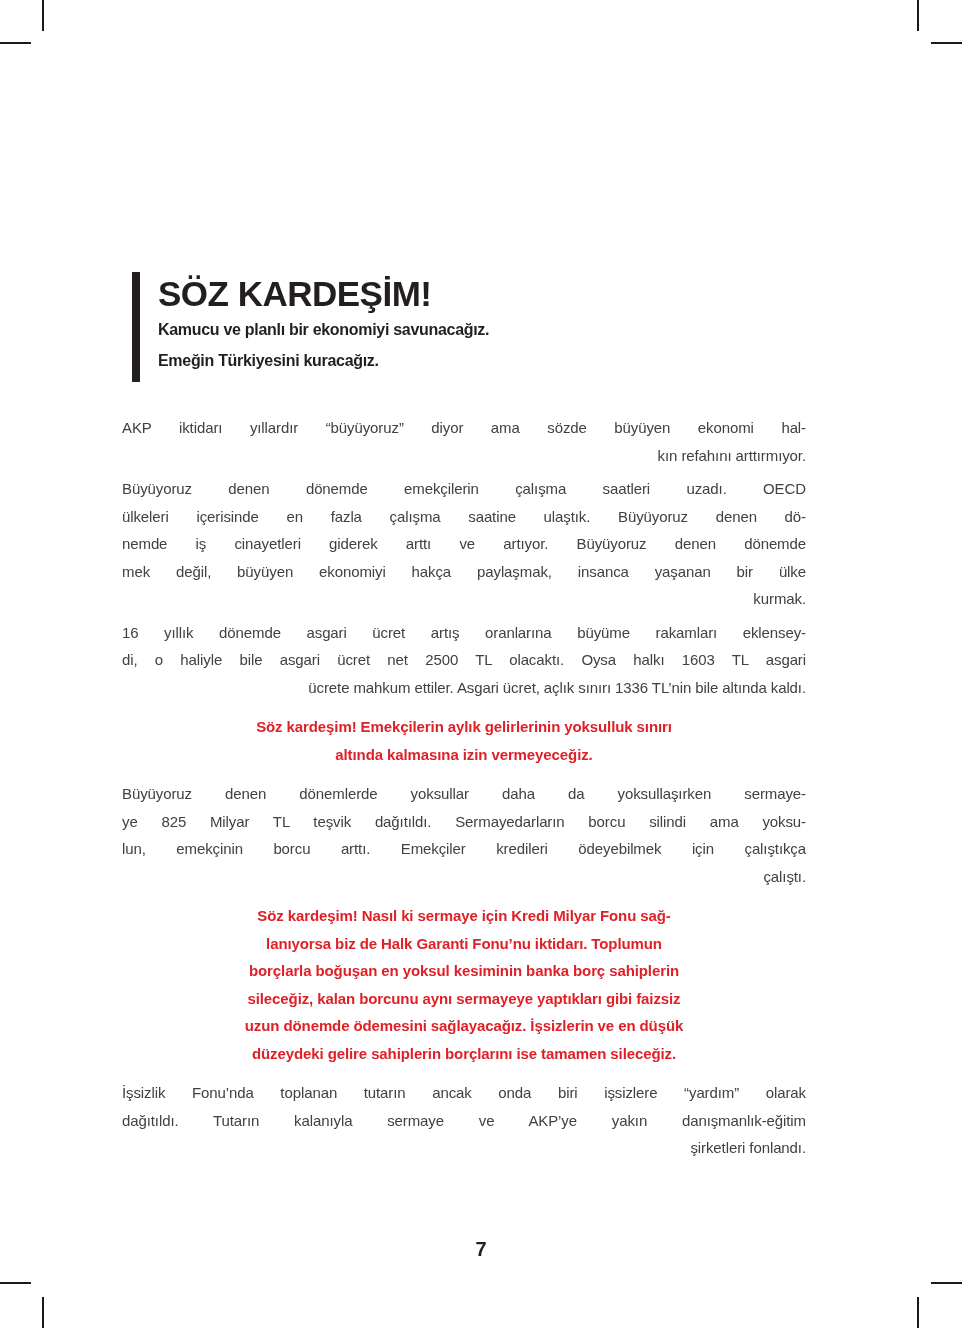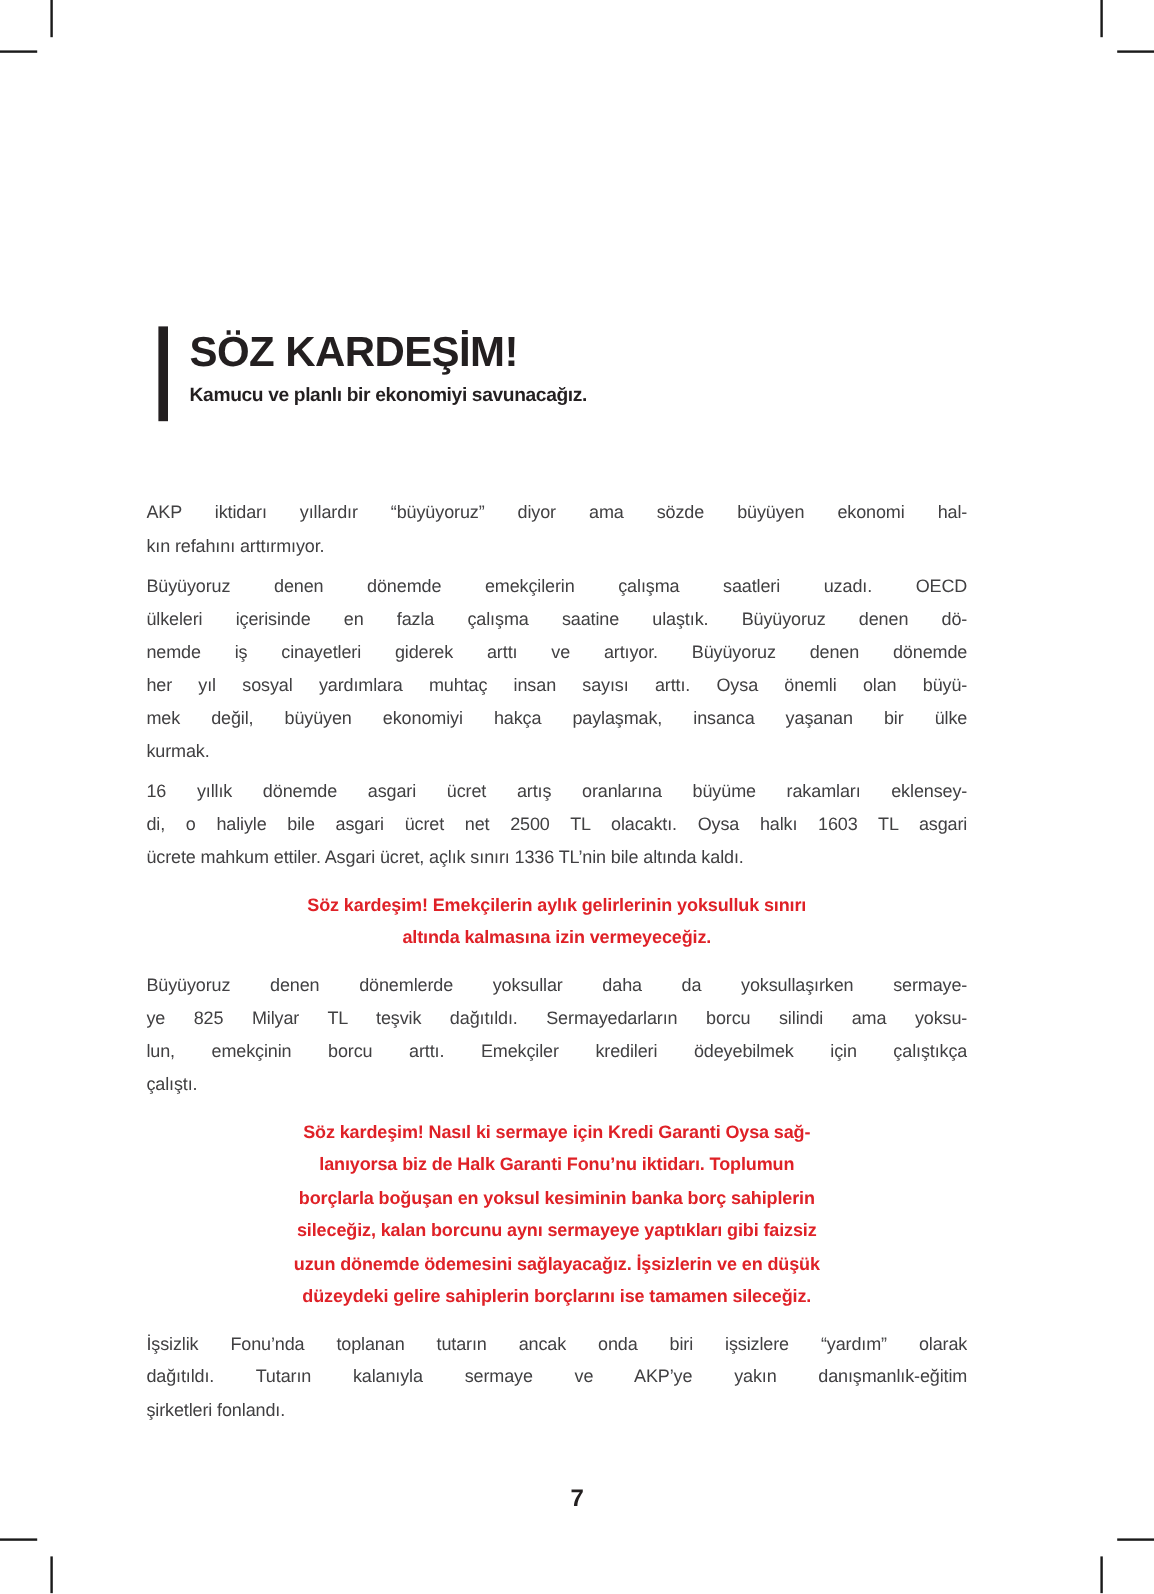--- a/index.html
+++ b/index.html
@@ -60,21 +60,21 @@
     line-height: 27.5px;
     letter-spacing: -0.1px;
   }
   .para   { margin: 0 0 6px 0; overflow: hidden; }
   .callout {
     margin: 12px 0;
     color: #df2127;
     font-weight: bold;
   }
   .jline { text-align: justify; text-align-last: justify; }
-  .lline { text-align: left; }
+  .lline { text-align: right; }
   .cline { text-align: center; }
 
   
   .page-number {
     position: absolute;
     left: 0;
     top: 1236px;
     width: 962px;
     text-align: center;
     font-size: 20px;
@@ -93,52 +93,52 @@
   <div class="crop v tr-v"></div>
   <div class="crop h tr-h"></div>
   <div class="crop h bl-h"></div>
   <div class="crop v bl-v"></div>
   <div class="crop h br-h"></div>
   <div class="crop v br-v"></div>
 
   <div class="heading-block">
     <h1 class="title">SÖZ KARDEŞİM!</h1>
     <div class="subtitle">Kamucu ve planlı bir ekonomiyi savunacağız.</div>
+    <div class="subtitle">Emeğin Türkiyesini kuracağız.</div>
   </div>
 
   <div class="content">
       <div class="para">
         <div class="jline">AKP iktidarı yıllardır “büyüyoruz” diyor ama sözde büyüyen ekonomi hal-</div>
         <div class="lline">kın refahını arttırmıyor.</div>
       </div>
       <div class="para">
         <div class="jline">Büyüyoruz denen dönemde emekçilerin çalışma saatleri uzadı. OECD</div>
         <div class="jline">ülkeleri içerisinde en fazla çalışma saatine ulaştık. Büyüyoruz denen dö-</div>
         <div class="jline">nemde iş cinayetleri giderek arttı ve artıyor. Büyüyoruz denen dönemde</div>
-        <div class="jline">her yıl sosyal yardımlara muhtaç insan sayısı arttı. Oysa önemli olan büyü-</div>
         <div class="jline">mek değil, büyüyen ekonomiyi hakça paylaşmak, insanca yaşanan bir ülke</div>
         <div class="lline">kurmak.</div>
       </div>
       <div class="para">
         <div class="jline">16 yıllık dönemde asgari ücret artış oranlarına büyüme rakamları eklensey-</div>
         <div class="jline">di, o haliyle bile asgari ücret net 2500 TL olacaktı. Oysa halkı 1603 TL asgari</div>
         <div class="lline">ücrete mahkum ettiler. Asgari ücret, açlık sınırı 1336 TL’nin bile altında kaldı.</div>
       </div>
       <div class="callout">
         <div class="cline">Söz kardeşim! Emekçilerin aylık gelirlerinin yoksulluk sınırı</div>
         <div class="cline">altında kalmasına izin vermeyeceğiz.</div>
       </div>
       <div class="para">
         <div class="jline">Büyüyoruz denen dönemlerde yoksullar daha da yoksullaşırken sermaye-</div>
         <div class="jline">ye 825 Milyar TL teşvik dağıtıldı. Sermayedarların borcu silindi ama yoksu-</div>
         <div class="jline">lun, emekçinin borcu arttı. Emekçiler kredileri ödeyebilmek için çalıştıkça</div>
         <div class="lline">çalıştı.</div>
       </div>
       <div class="callout">
-        <div class="cline">Söz kardeşim! Nasıl ki sermaye için Kredi Garanti Oysa sağ-</div>
+        <div class="cline">Söz kardeşim! Nasıl ki sermaye için Kredi Milyar Fonu sağ-</div>
         <div class="cline">lanıyorsa biz de Halk Garanti Fonu’nu iktidarı. Toplumun</div>
         <div class="cline">borçlarla boğuşan en yoksul kesiminin banka borç sahiplerin</div>
         <div class="cline">sileceğiz, kalan borcunu aynı sermayeye yaptıkları gibi faizsiz</div>
         <div class="cline">uzun dönemde ödemesini sağlayacağız. İşsizlerin ve en düşük</div>
         <div class="cline">düzeydeki gelire sahiplerin borçlarını ise tamamen sileceğiz.</div>
       </div>
       <div class="para">
         <div class="jline">İşsizlik Fonu’nda toplanan tutarın ancak onda biri işsizlere “yardım” olarak</div>
         <div class="jline">dağıtıldı. Tutarın kalanıyla sermaye ve AKP’ye yakın danışmanlık-eğitim</div>
         <div class="lline">şirketleri fonlandı.</div>

